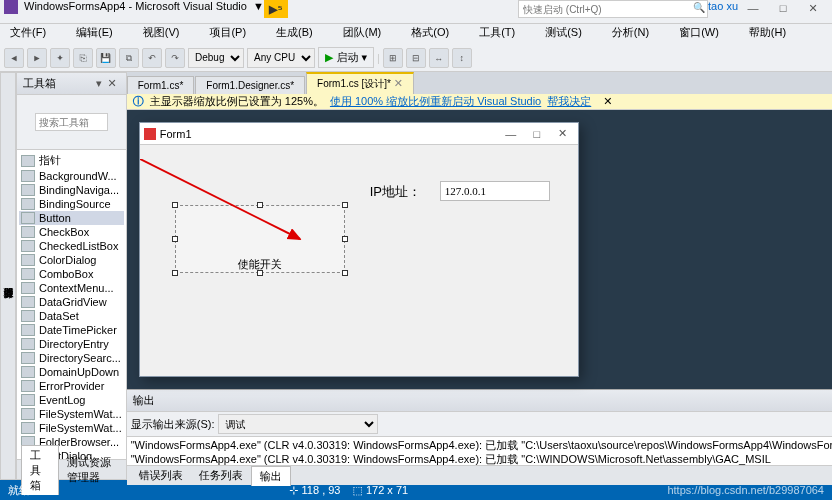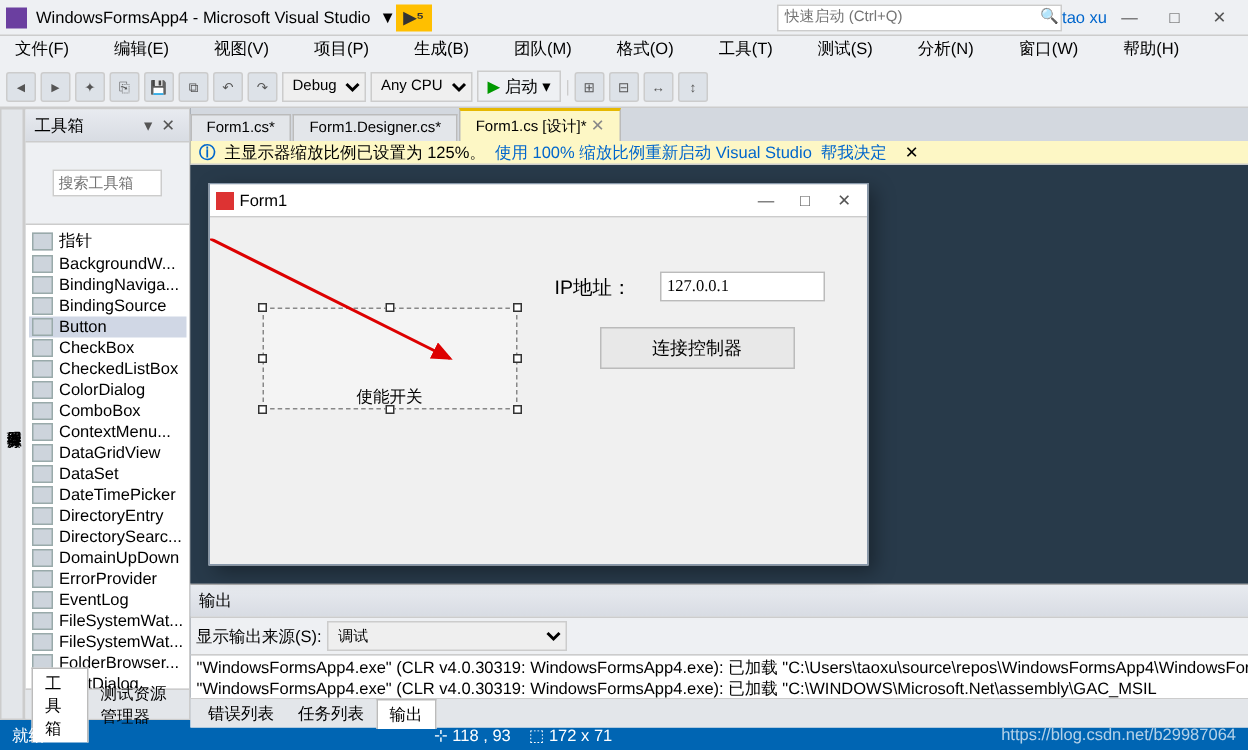--- a/index.html
+++ b/index.html
@@ -1,17 +1,17 @@
 <!DOCTYPE html>
 <html><head>
 <meta charset="utf-8">
 <style>
 *{box-sizing:border-box;margin:0;padding:0;font-family:"Microsoft YaHei",SimSun,sans-serif;font-size:11px}
 body{background:#eef0f3;overflow:hidden}
-.titlebar{height:24px;background:#eef0f3;display:flex;align-items:center;padding:0 4px;border-bottom:1px solid #ccc}
+.titlebar{height:24px;background:#eef0f3;display:flex;align-items:flex-start;padding:0 4px;border-bottom:1px solid #ccc}
 .titlebar .ico{width:14px;height:14px;background:#6b3fa0;margin-right:6px}
 .titlebar .spacer{flex:1}
 .titlebar .sbox{position:relative}
 .titlebar input{width:190px;height:18px;border:1px solid #ccc;padding:1px 16px 1px 4px;font-size:10px}
 .titlebar .mag{position:absolute;right:2px;top:2px;font-size:10px;color:#888}
 .titlebar .btn{width:30px;text-align:center;padding:2px 0;color:#555}
 .flag{background:#ffbf00;color:#333;width:24px;height:18px;text-align:center;line-height:18px;margin-right:4px;font-weight:bold}
 .menubar{height:20px;display:flex;align-items:flex-start;padding:0 4px;gap:18px}
 .menubar span{padding:1px 6px}
 .toolbar{height:28px;background:#eef0f3;display:flex;align-items:center;padding:0 4px;gap:3px;border-bottom:1px solid #ccc}
@@ -30,21 +30,21 @@
 .tree{flex:1;overflow:auto;padding:2px;background:#fff}
 .titem{display:flex;align-items:center;padding:1px 2px;gap:4px;white-space:nowrap}
 .titem .tico{width:14px;height:12px;background:#cdd4dc;border:1px solid #9aa}
 .sel{background:#d0d7e5}
 .center{flex:1;display:flex;flex-direction:column;background:#283a4a}
 .doctabs{height:22px;background:#d3d8df;display:flex;align-items:flex-end}
 .doctab{padding:3px 10px;background:#e3e6ea;border:1px solid #bbb;border-bottom:none;margin-right:1px;font-size:10px}
 .doctab.active{background:#fdf7c5;border-top:2px solid #e6b800}
 .infobar{height:20px;background:#fdf7c5;display:flex;align-items:center;padding:0 6px;gap:6px;font-size:10px;border-bottom:1px solid #ccc}
 .infobar .ico{color:#0066cc;font-weight:bold}
-.infobar a{color:#0066cc;}
+.infobar a{color:#0066cc;text-decoration:underline}
 .designer{flex:1;background:#283a4a;padding:12px;position:relative}
 .formwin{width:440px;height:255px;background:#f0f0f0;border:1px solid #8898aa;box-shadow:4px 4px 12px rgba(0,0,0,.35);position:relative}
 .formtitle{height:22px;background:#fff;display:flex;align-items:center;padding:0 4px;border-bottom:1px solid #ccc;gap:4px;font-size:10px}
 .formtitle .fico{width:12px;height:12px;background:#d33}
 .formtitle .spacer{flex:1}
 .formtitle .fb{width:22px;text-align:center;color:#555}
 .wlabel{position:absolute;left:230px;top:60px;font-size:13px}
 .winput{position:absolute;left:300px;top:58px;width:110px;height:20px;border:1px solid #bbb;padding:0 4px;font-family:Consolas}
 .wbtn{position:absolute;left:260px;top:95px;width:130px;height:28px;background:#e8e8e8;border:1px solid #bbb;font-size:12px}
 .selctrl{position:absolute;left:35px;top:82px;width:170px;height:68px;border:1px dashed #888;background:#f4f4f4;display:flex;align-items:flex-end;justify-content:center;font-size:14px;font-family:SimSun}
@@ -242,21 +242,20 @@
     <div class="formtitle">
             <div class="fico"></div>
             <span>Form1</span>
             <div class="spacer"></div>
             <span class="fb">—</span>
             <span class="fb">□</span>
             <span class="fb">✕</span>
           </div>
     <span class="wlabel">IP地址：</span>
     <input class="winput" value="127.0.0.1" style="">
-    <button class="wbtn">连接控制器</button>
     <div class="selctrl">
      <span>使能开关</span>
      <div class="handle" style="left:-4px;top:-4px"></div>
             <div class="handle" style="right:-4px;top:-4px"></div>
      <div class="handle" style="left:-4px;bottom:-4px"></div>
             <div class="handle" style="right:-4px;bottom:-4px"></div>
      <div class="handle" style="left:50%;top:-4px;margin-left:-3px"></div>
             <div class="handle" style="left:50%;bottom:-4px;margin-left:-3px"></div>
      <div class="handle" style="left:-4px;top:50%;margin-top:-3px"></div>
             <div class="handle" style="right:-4px;top:50%;margin-top:-3px"></div>

